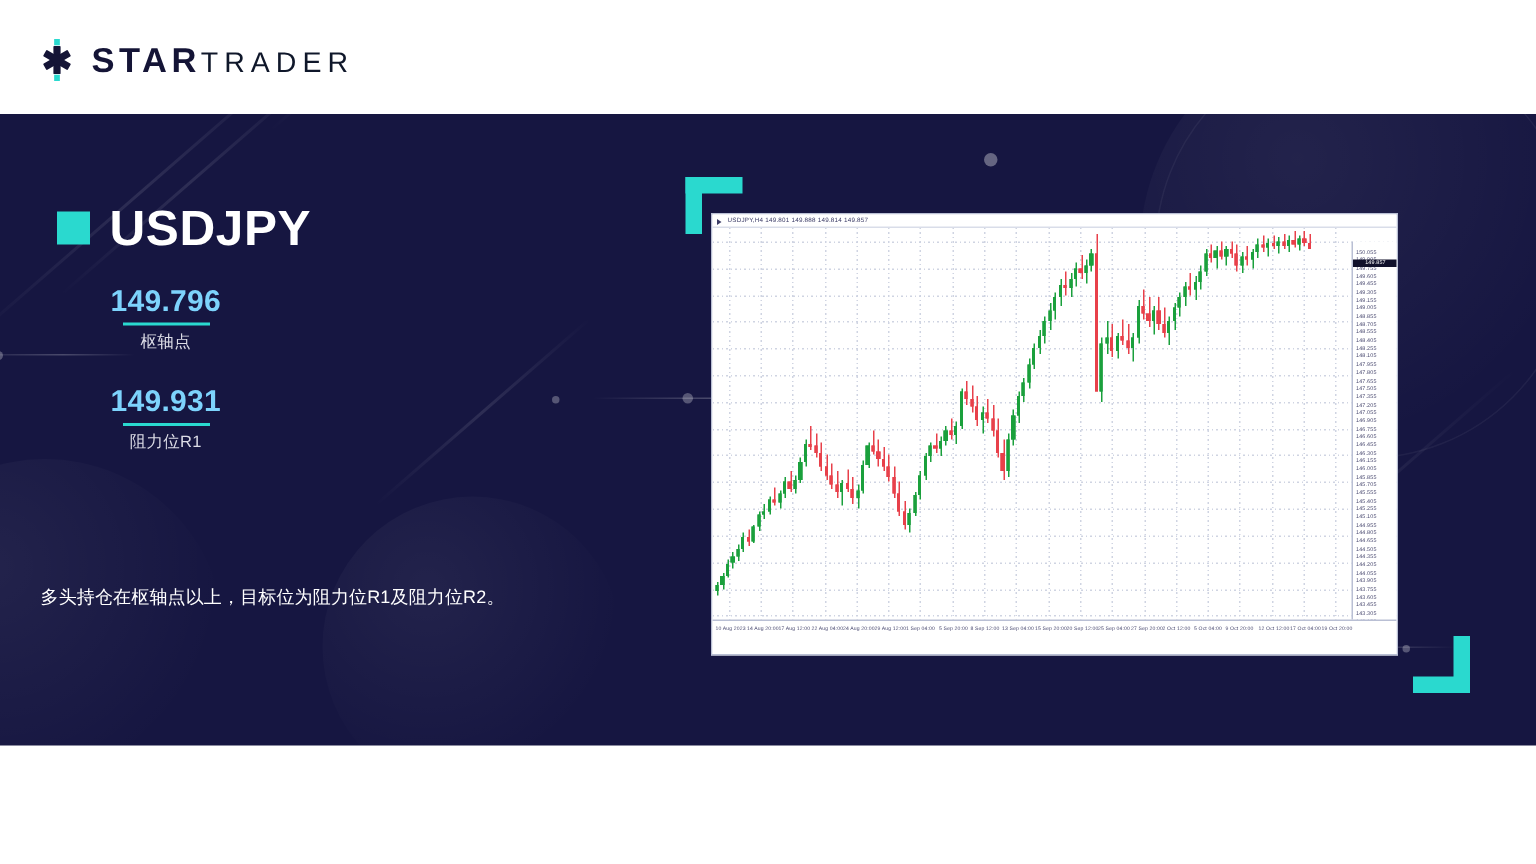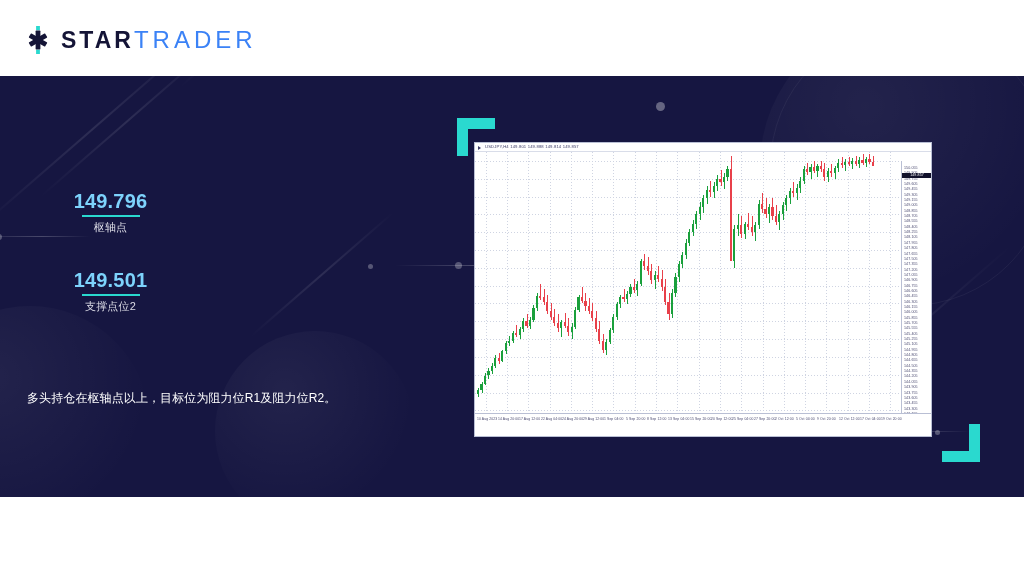--- a/index.html
+++ b/index.html
@@ -18,21 +18,21 @@
     background:#ffffff;
   }
   .logo-wrap {
     position:absolute; left:24px; top:26px;
     display:flex; align-items:center; gap:9px;
   }
   .logo-mark { position:relative; width:28px; height:28px; }
   .logo-mark svg { display:block; }
   .logo-text { display:flex; align-items:baseline; letter-spacing:3.0px; }
   .logo-star { color:#141436; font-size:23px; font-weight:bold; }
-  .logo-trader { color:#3b82f6; font-size:24px; font-weight:400; letter-spacing:4.0px; }
+  .logo-trader { color:#0f172a; font-size:19px; font-weight:400; letter-spacing:4.0px; }
 
   
   .hero {
     position:absolute; left:0; top:76px; width:1024px; height:421px;
     background:#161641;
     overflow:hidden;
   }
   .hero-bg { position:absolute; inset:0; }
   .streak {
     position:absolute; background:linear-gradient(90deg, rgba(255,255,255,0) 0%, rgba(255,255,255,0.10) 50%, rgba(255,255,255,0) 100%);
@@ -174,37 +174,41 @@
       <div class="dot" style="left:368px; top:188px; width:5px; height:5px;"></div>
       <div class="dot" style="left:455px; top:186px; width:7px; height:7px;"></div>
       <div class="dot" style="left:656px; top:26px; width:9px; height:9px; background:rgba(255,255,255,0.34);"></div>
       <div class="dot" style="left:916px; top:131px; width:4px; height:4px;"></div>
       <div class="dot" style="left:935px; top:354px; width:5px; height:5px;"></div>
       <div class="hline" style="left:395px; top:189px; width:130px;"></div>
       <div class="hline" style="left:820px; top:355px; width:150px;"></div>
       <div class="hline" style="left:-30px; top:160px; width:120px;"></div>
     </div>
 
+    <div class="pair-row" style="top:57px;">
+      <div class="pair-square"></div>
+      <div class="pair-name">USDJPY</div>
+    </div>
 
     <div class="levels" style="top:114px;">
       <div class="level-row">
         <div class="level-cell single">
           <div class="level-val">149.796</div>
           <div class="level-underline"></div>
           <div class="level-label">枢轴点</div>
         </div>
       </div>
       <div class="level-row" style="margin-top:12px;">
+        <div class="level-cell">
+          <div class="level-val">149.931</div>
+          <div class="level-underline"></div>
+          <div class="level-label">阻力位R1</div>
+        </div>
       </div>
       <div class="level-row" style="margin-top:12px;">
-        <div class="level-cell">
-          <div class="level-val">149.501</div>
-          <div class="level-underline"></div>
-          <div class="level-label">支撑点位2</div>
-        </div>
       </div>
     </div>
 
     <div class="analysis" style="top:313px;">
       <div class="analysis-body">多头持仓在枢轴点以上，目标位为阻力位R1及阻力位R2。</div>
     </div>
   </div>
 
   <div class="bracket bracket-tl">
     <span class="h"></span>

